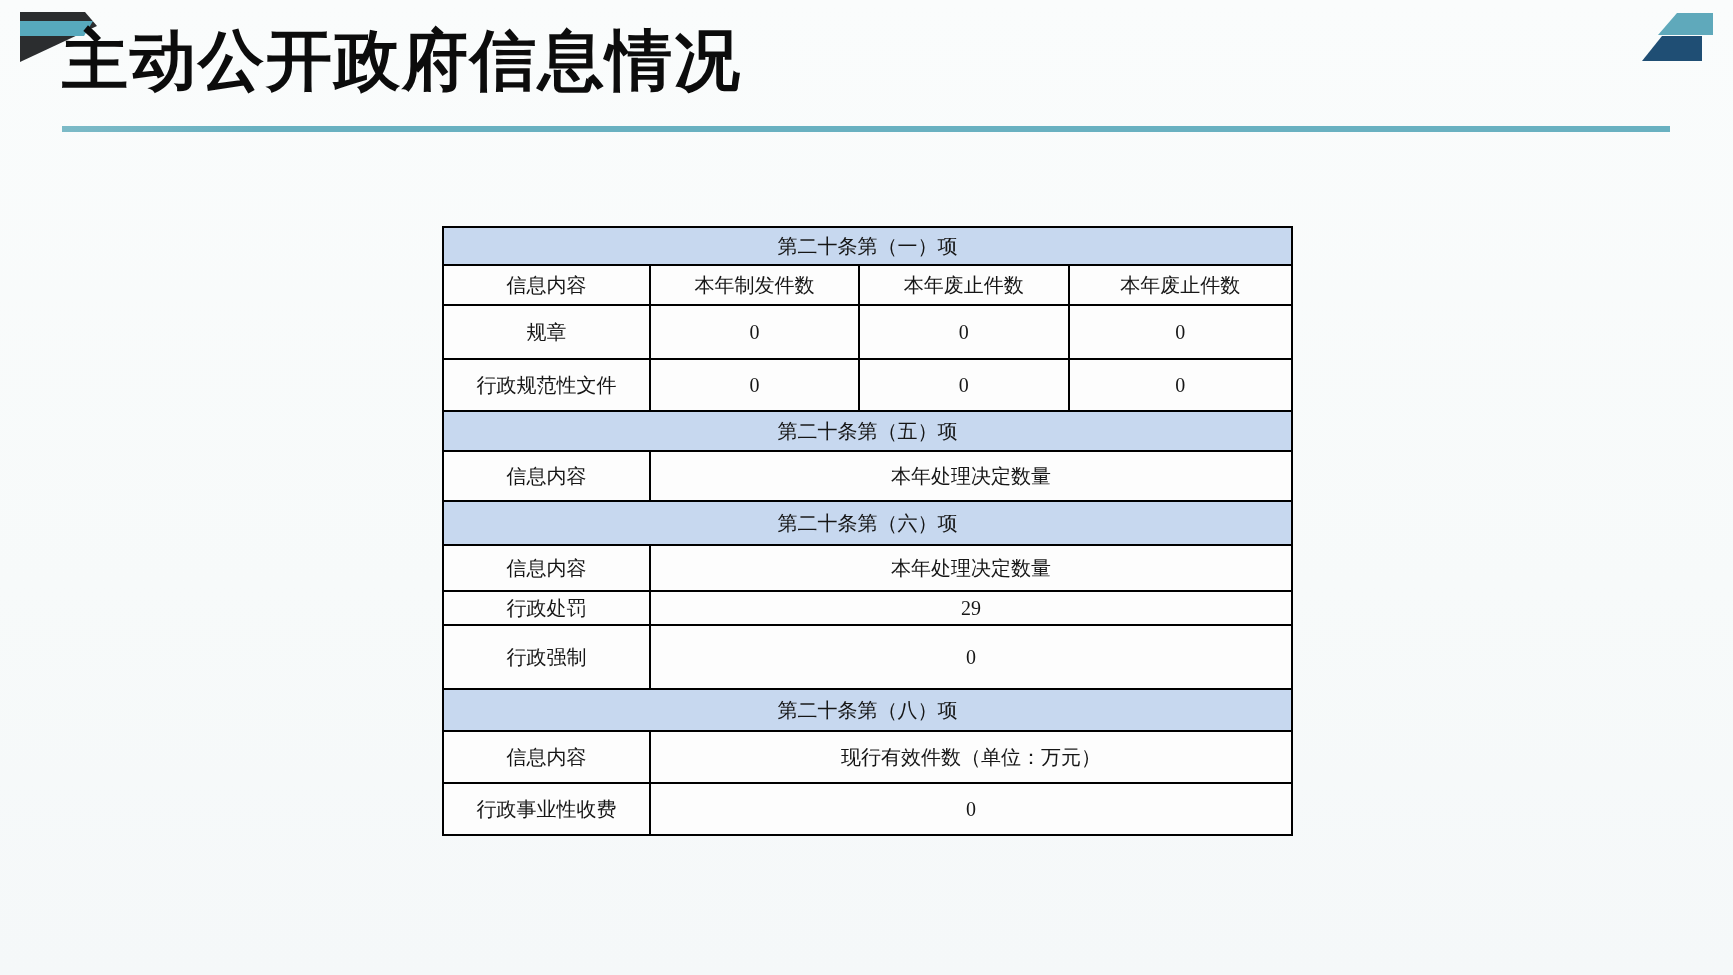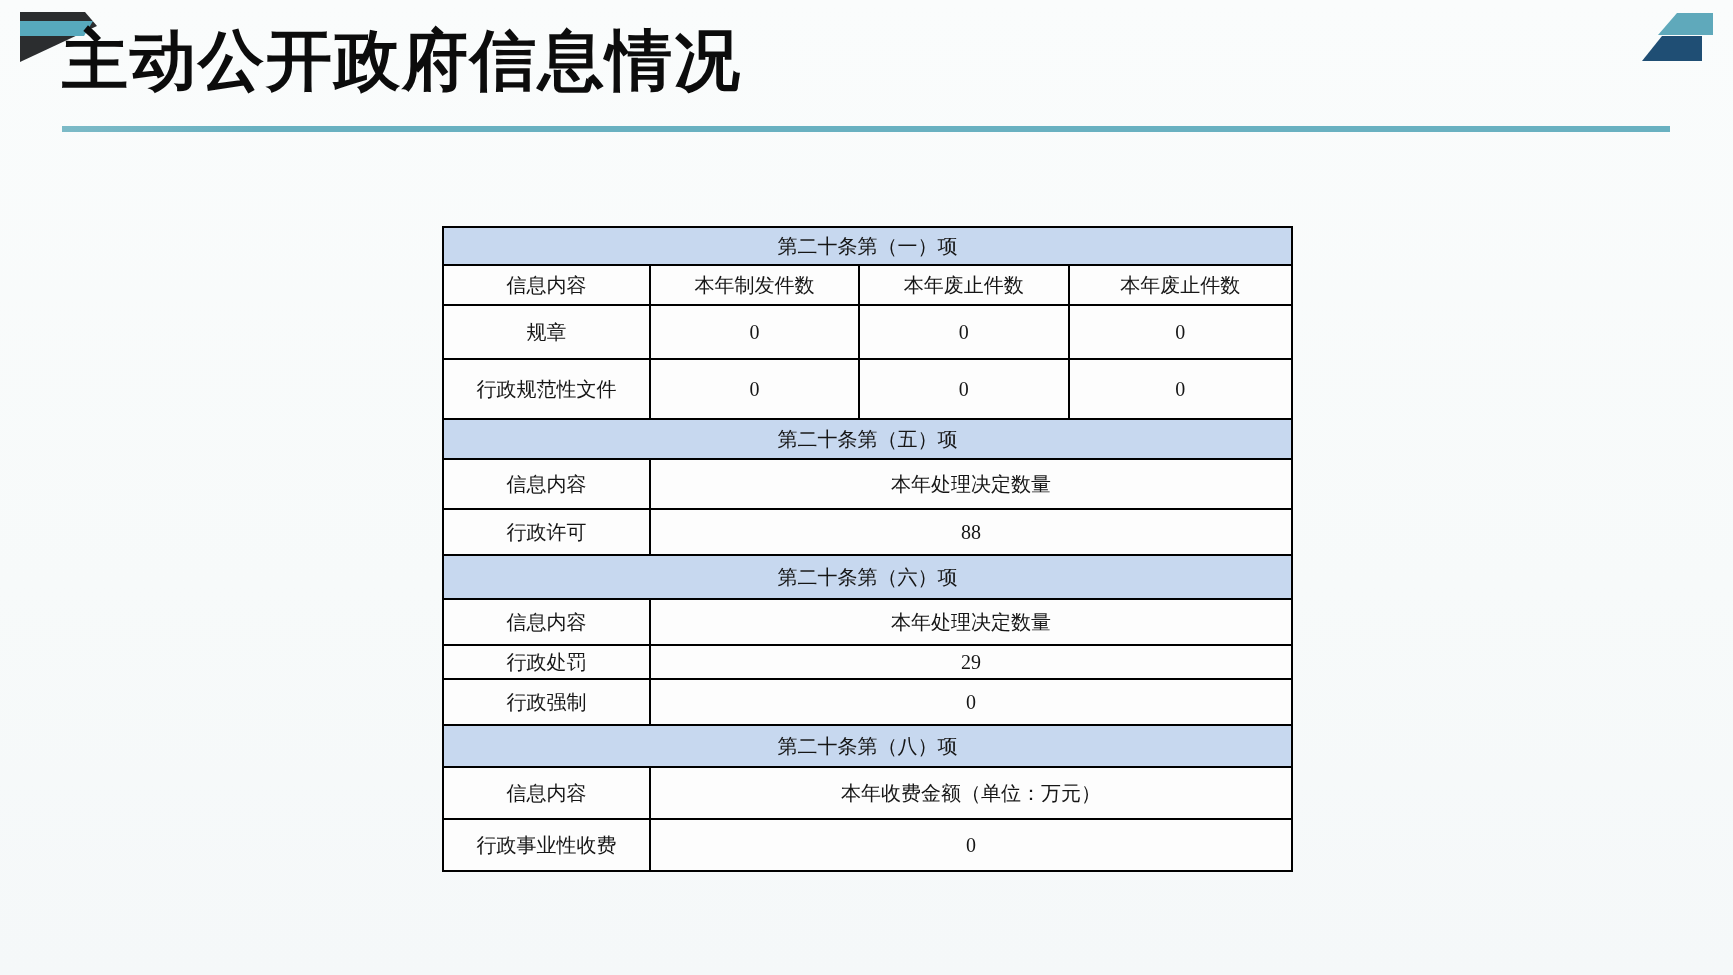--- a/index.html
+++ b/index.html
@@ -102,60 +102,56 @@
     <td>本年制发件数</td>
     <td>本年废止件数</td>
     <td>本年废止件数</td>
   </tr>
   <tr style="height:54px">
     <td>规章</td>
     <td>0</td>
     <td>0</td>
     <td>0</td>
   </tr>
-  <tr style="height:60px">
+  <tr style="height:52px">
     <td>行政规范性文件</td>
     <td>0</td>
     <td>0</td>
     <td>0</td>
   </tr>
 
   <tr style="height:40px">
     <td class="band" colspan="4">第二十条第（五）项</td>
   </tr>
   <tr style="height:50px">
     <td>信息内容</td>
     <td colspan="3">本年处理决定数量</td>
   </tr>
-  <tr style="height:46px">
-    <td>行政许可</td>
-    <td colspan="3">88</td>
-  </tr>
 
   <tr style="height:44px">
     <td class="band" colspan="4">第二十条第（六）项</td>
   </tr>
   <tr style="height:46px">
     <td>信息内容</td>
     <td colspan="3">本年处理决定数量</td>
   </tr>
   <tr style="height:34px">
     <td>行政处罚</td>
     <td colspan="3">29</td>
   </tr>
-  <tr style="height:46px">
+  <tr style="height:64px">
     <td>行政强制</td>
     <td colspan="3">0</td>
   </tr>
 
   <tr style="height:42px">
     <td class="band" colspan="4">第二十条第（八）项</td>
   </tr>
   <tr style="height:52px">
     <td>信息内容</td>
-    <td colspan="3">本年收费金额（单位：万元）</td>
+    <td colspan="3">现行有效件数（单位：万元）</td>
   </tr>
   <tr style="height:52px">
     <td>行政事业性收费</td>
     <td colspan="3">0</td>
   </tr>
 </tbody>
   </table>
 
 </body></html>

